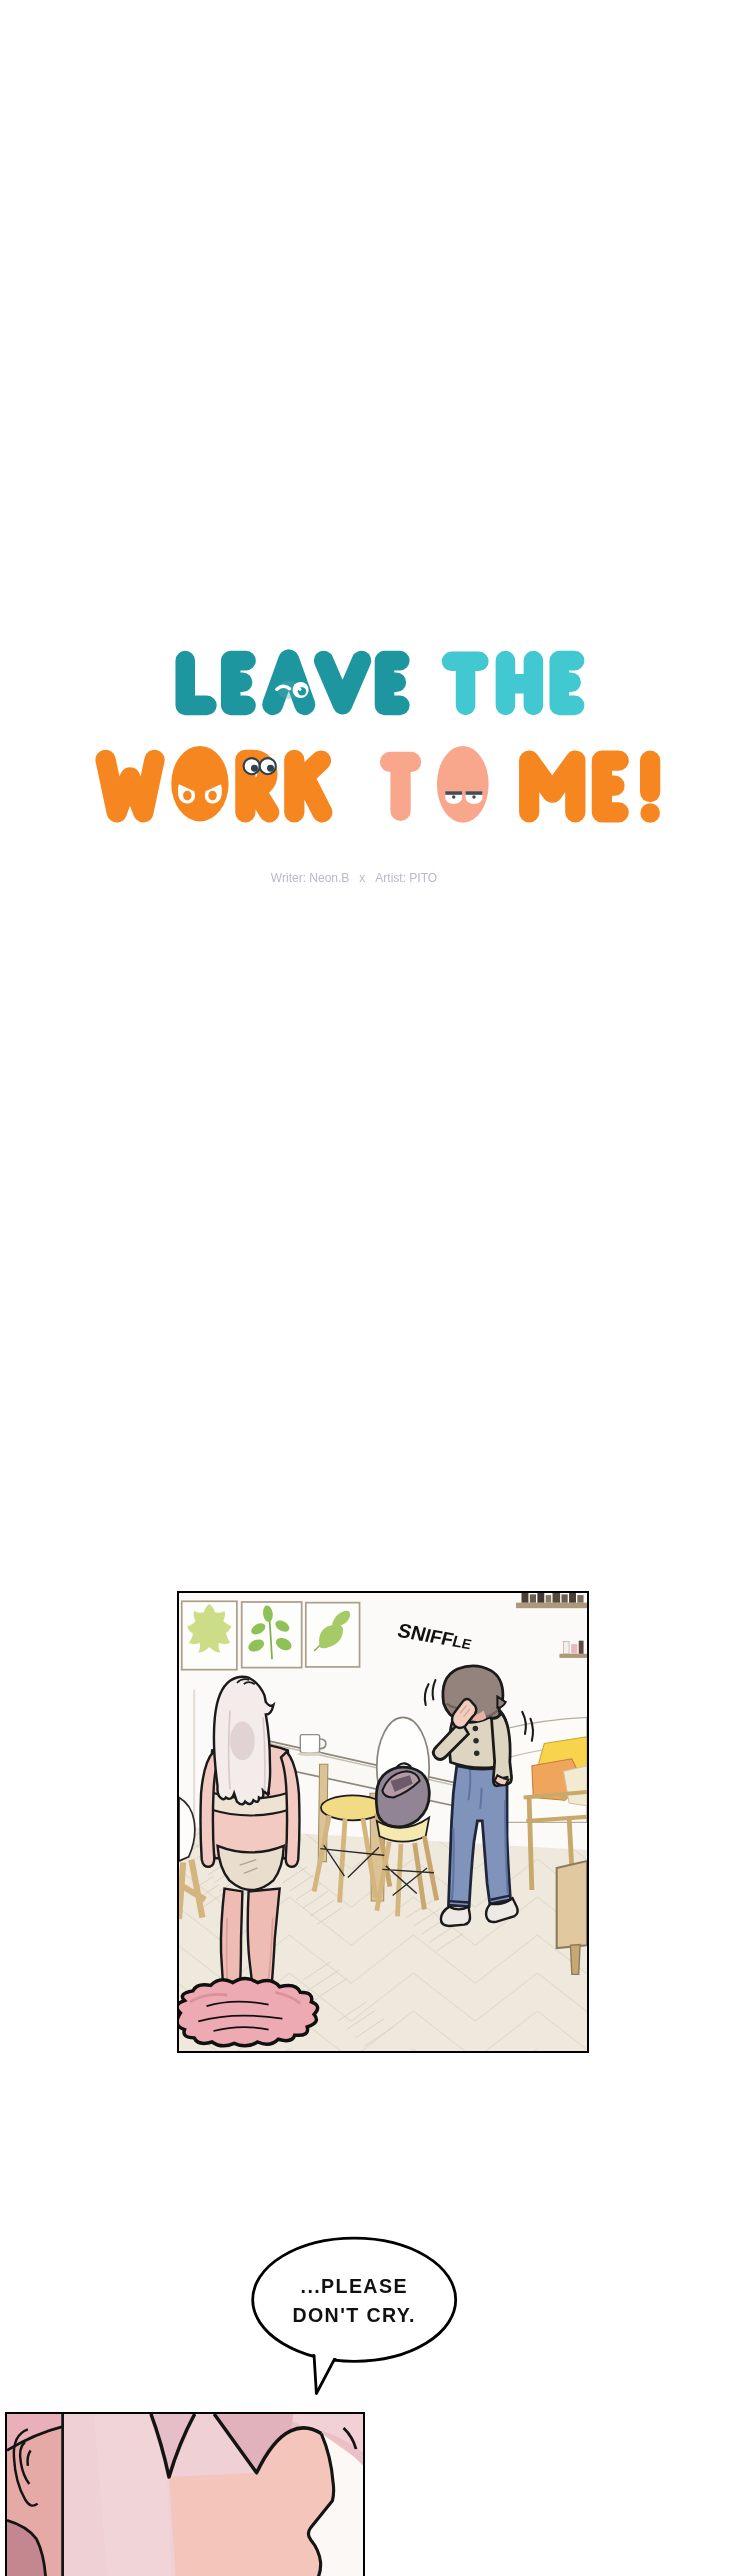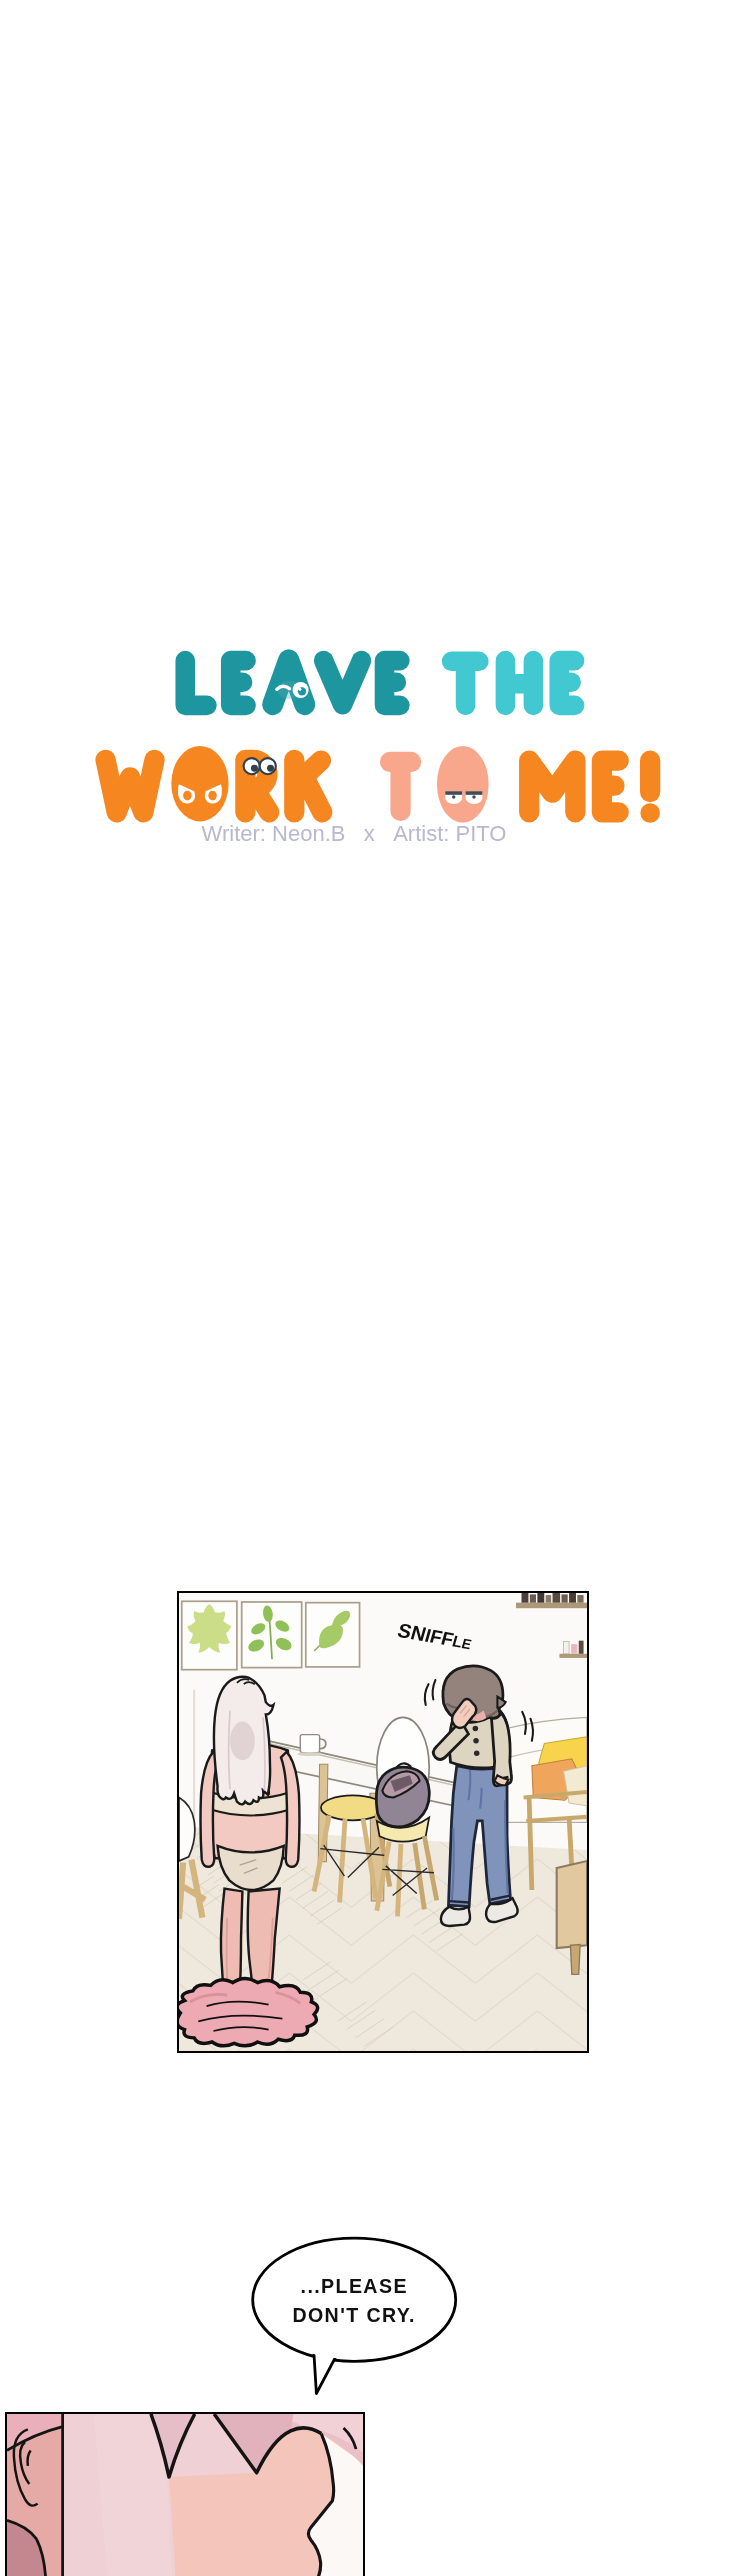--- a/index.html
+++ b/index.html
@@ -87,21 +87,21 @@
 
     <path d="M757,1162 V1088 L790,1134 L823,1088 V1162"></path>
 
     <path d="M885,1088 H861 V1162 H885 M861,1124 H879"></path>
 
     <path d="M930,1088 V1133"></path>
   </g>
   <circle cx="930" cy="1163" r="14" fill="#f6861f"></circle>
 </svg>
 
-<div class="abs" style="left:0;top:821px;width:708px;text-align:center;color:#b9b8ce;font-size:22px;">Writer: Neon.B&nbsp;&nbsp;&nbsp;x&nbsp;&nbsp;&nbsp;Artist: PITO</div>
+<div class="abs" style="left:0;top:871px;width:708px;text-align:center;color:#b9b8ce;font-size:12px;">Writer: Neon.B&nbsp;&nbsp;&nbsp;x&nbsp;&nbsp;&nbsp;Artist: PITO</div>
 
 <div class="abs" style="left:177px;top:1591px;width:408px;height:458px;border:2.8px solid #000;box-sizing:content-box;overflow:hidden;background:#fcfbfa;">
 <svg width="408" height="458" viewBox="0 0 592 663" preserveAspectRatio="none">
   <defs>
     <clipPath id="floorclip">
             <polygon points="0,338 592,372 592,663 0,663"></polygon>
           </clipPath>
   </defs>
 
   <rect x="0" y="0" width="592" height="663" fill="#fbfaf8"></rect>

